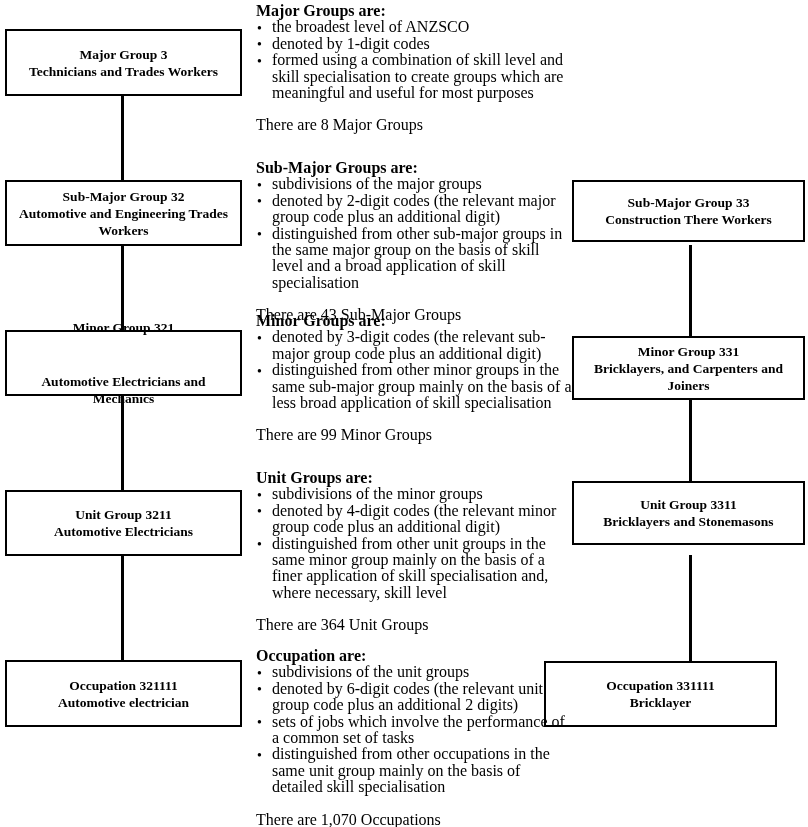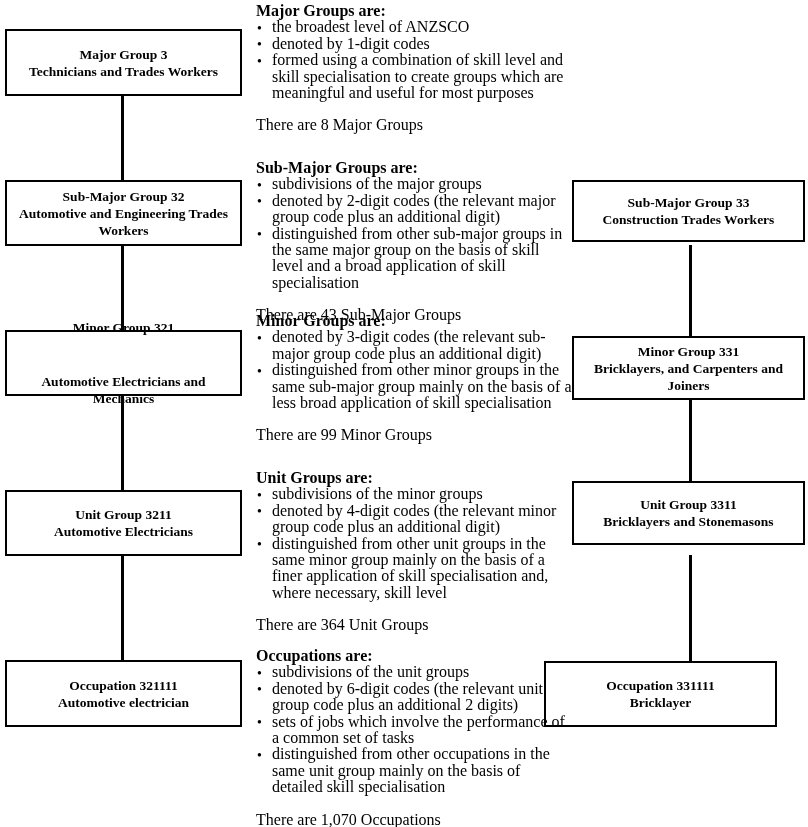--- a/index.html
+++ b/index.html
@@ -118,21 +118,21 @@
     <span class="nline">Automotive Electricians</span>
   </div>
 
   <div class="node" style="left:5px; top:660px; width:237px; height:67px;">
     <span class="nline">Occupation 321111</span>
     <span class="nline">Automotive electrician</span>
   </div>
 
   <div class="node" style="left:572px; top:180px; width:233px; height:62px;">
     <span class="nline">Sub-Major Group 33</span>
-    <span class="nline">Construction Trades Workers</span>
+    <span class="nline">Construction There Workers</span>
   </div>
 
   <div class="node wrap" style="left:572px; top:336px; width:233px; height:64px;">
     <span class="nline">Minor Group 331</span>
     <span class="nline">Bricklayers, and Carpenters and Joiners</span>
   </div>
 
   <div class="node" style="left:572px; top:481px; width:233px; height:64px;">
     <span class="nline">Unit Group 3311</span>
     <span class="nline">Bricklayers and Stonemasons</span>
@@ -176,21 +176,21 @@
     <span class="dtitle">Unit Groups are:</span>
     <ul>
       <li>subdivisions of the minor groups</li>
       <li>denoted by 4-digit codes (the relevant minor group code plus an additional digit)</li>
       <li>distinguished from other unit groups in the same minor group mainly on the basis of a finer application of skill specialisation and, where necessary, skill level</li>
     </ul>
     <span class="dcount">There are 364 Unit Groups</span>
   </div>
 
   <div class="desc" style="left:256px; top:648px;">
-    <span class="dtitle">Occupations are:</span>
+    <span class="dtitle">Occupation are:</span>
     <ul>
       <li>subdivisions of the unit groups</li>
       <li>denoted by 6-digit codes (the relevant unit group code plus an additional 2 digits)</li>
       <li>sets of jobs which involve the performance of a common set of tasks</li>
       <li>distinguished from other occupations in the same unit group mainly on the basis of detailed skill specialisation</li>
     </ul>
     <span class="dcount">There are 1,070 Occupations</span>
   </div>
 
 </div>

